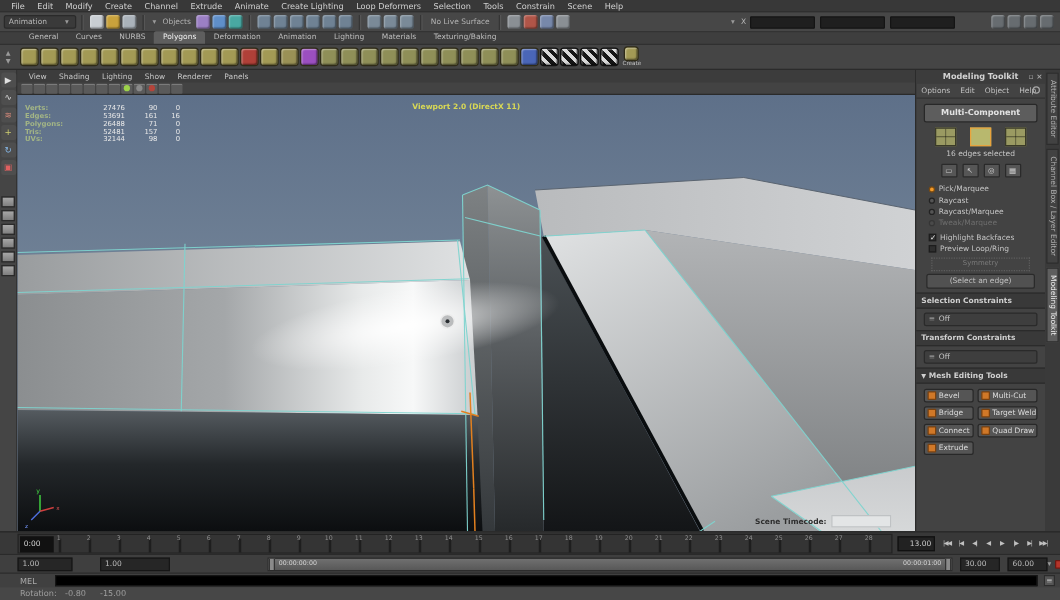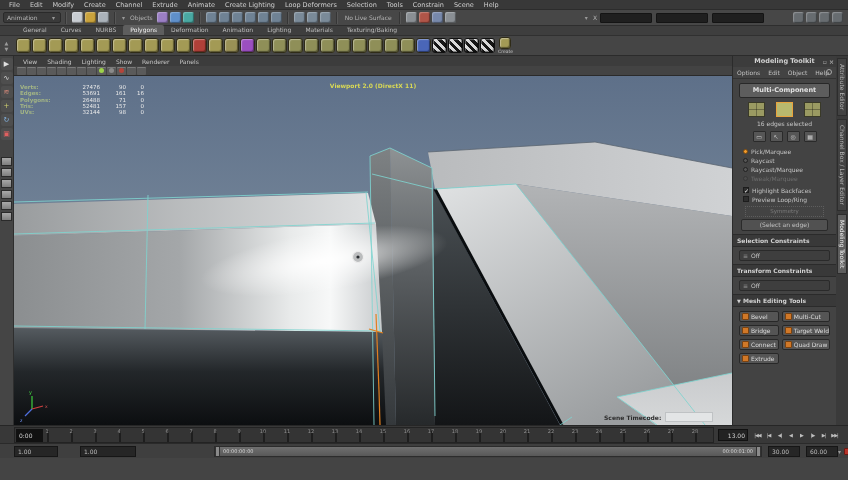--- a/index.html
+++ b/index.html
@@ -670,14 +670,24 @@
       <div class="hdl" style="right:0;"></div>
       <span class="tc" style="left:8px;">00:00:00:00</span>
       <span class="tc" style="right:8px;">00:00:01:00</span>
     </div>
     <div class="rfield" style="left:768px;width:32px;">30.00</div>
     <div class="rfield" style="left:806px;width:32px;">60.00</div>
     <span id="rangecaret">▾</span>
     <div id="autokey"></div>
   </div>
 
-
+  <div id="cmdrow" class="abs">
+    <span id="cmdlabel">MEL</span>
+    <input id="cmdinput" style="">
+    <div id="cmdicon">≡</div>
+  </div>
+
+  <div id="helprow" class="abs">
+    <span id="helplabel">Rotation:</span>
+    <span id="helpv1">-0.80</span>
+    <span id="helpv2">-15.00</span>
+  </div>
 </div>
 
 </body></html>

